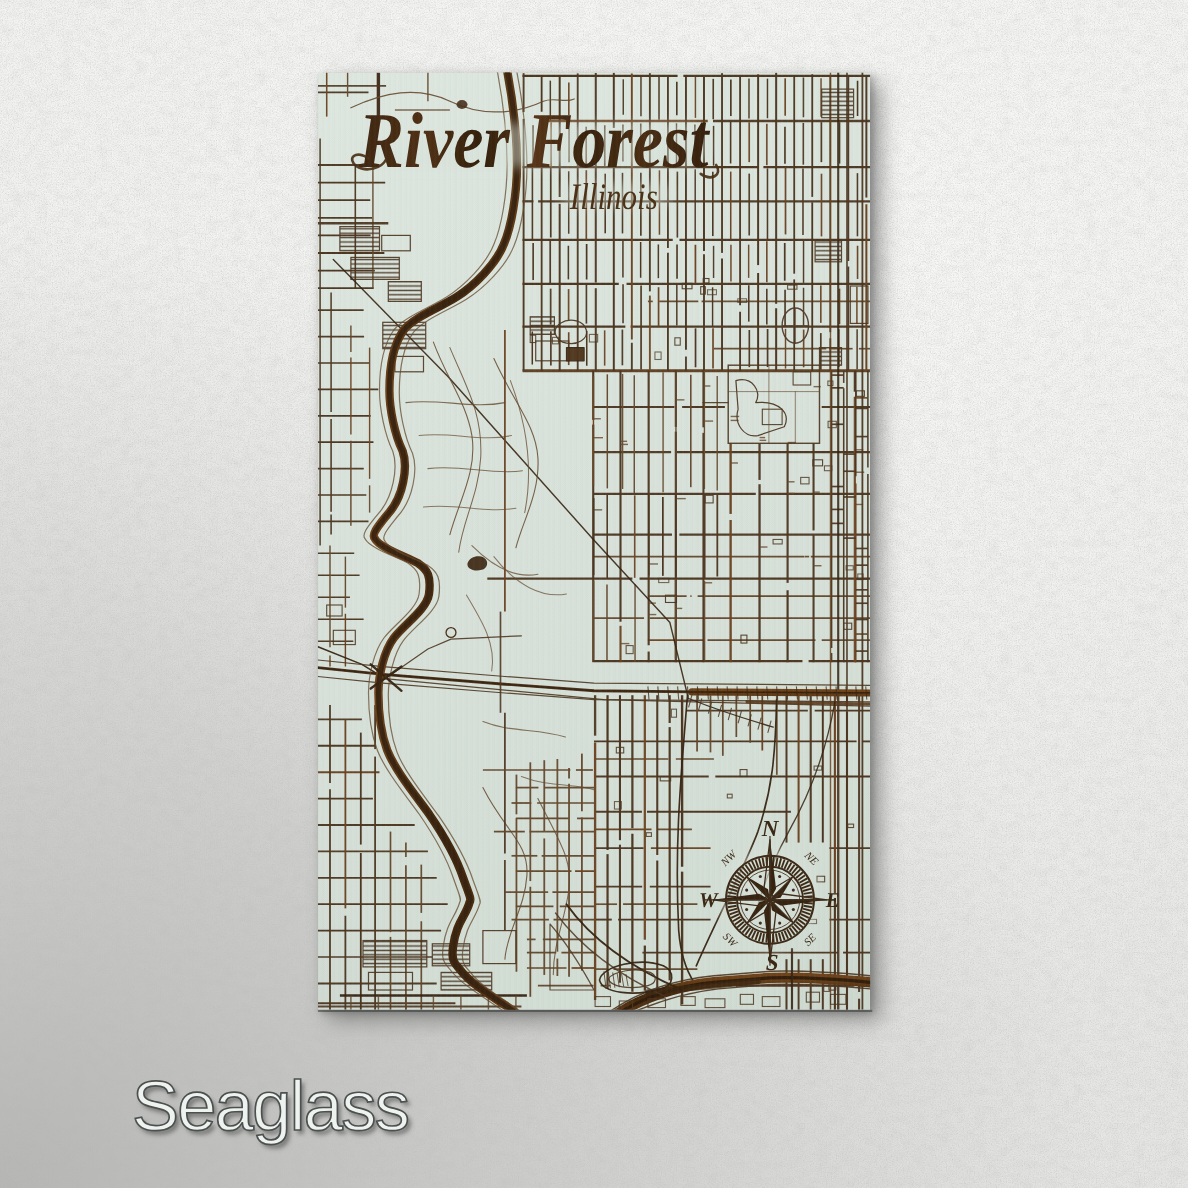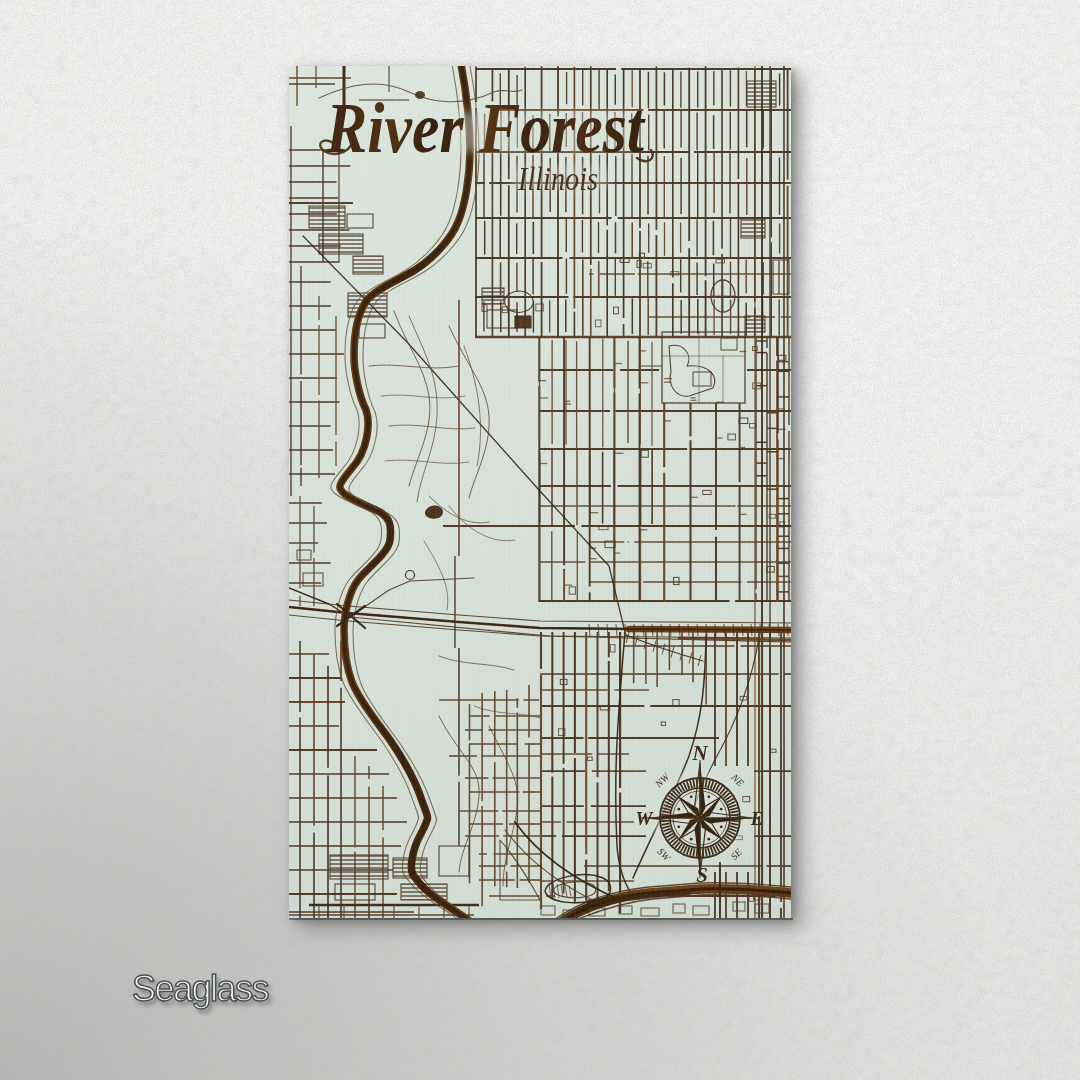--- a/index.html
+++ b/index.html
@@ -10,21 +10,21 @@
   linear-gradient(160deg,#f3f3f1 0%,#eeeeec 45%,#e5e5e3 100%);
  font-family:"Liberation Sans",sans-serif;}
 #grain{position:absolute;left:0;top:0;width:1080px;height:1080px;}
 #panel{position:absolute;left:289px;top:66px;width:502px;height:852px;
  box-shadow:10px 9px 18px rgba(95,95,95,0.6), 3px 3px 6px rgba(80,80,80,0.4);}
 #panel:after{content:"";position:absolute;left:0;right:-2px;bottom:-2px;height:2px;background:rgba(55,55,55,0.55);}
 #pvig{position:absolute;left:0;top:0;width:502px;height:852px;pointer-events:none;
  background:radial-gradient(120% 110% at 45% 40%, rgba(70,70,70,0) 55%, rgba(70,70,75,0.10) 100%),linear-gradient(180deg, rgba(120,90,55,0.035), rgba(90,70,45,0.05));}
 #woodtex{position:absolute;left:0;top:0;width:502px;height:852px;pointer-events:none;
  background:repeating-linear-gradient(90deg, rgba(120,90,60,0.018) 0 1px, rgba(255,255,255,0.018) 1px 3px, rgba(120,90,60,0.008) 3px 5px);}
-#seaglass{position:absolute;left:132px;top:968px;font-size:36px;letter-spacing:-1.5px;
+#seaglass{position:absolute;left:120px;top:968px;font-size:64px;letter-spacing:-1.5px;
  color:#eef3f0;-webkit-text-stroke:1.5px #4c5150;
  text-shadow:3px 4px 4px rgba(50,50,50,0.5);}
 </style>
 </head>
 <body>
 <div id="stage">
 
 <svg id="grain" width="1080" height="1080">
       <filter id="pg">
         <feTurbulence type="fractalNoise" baseFrequency="0.9" numOctaves="2" seed="11" stitchTiles="stitch"></feTurbulence>

